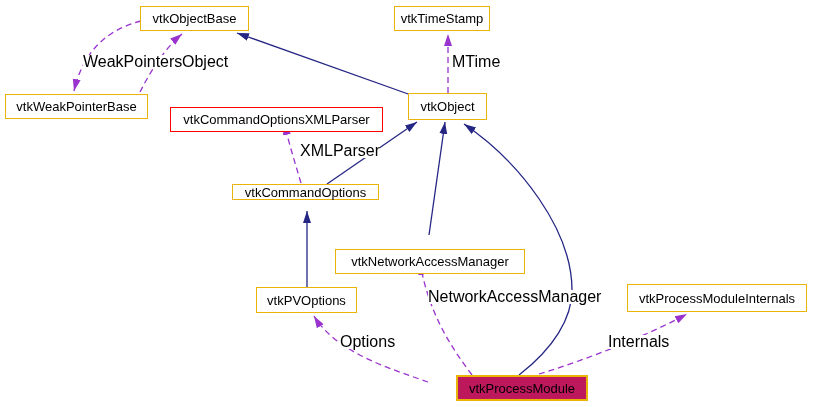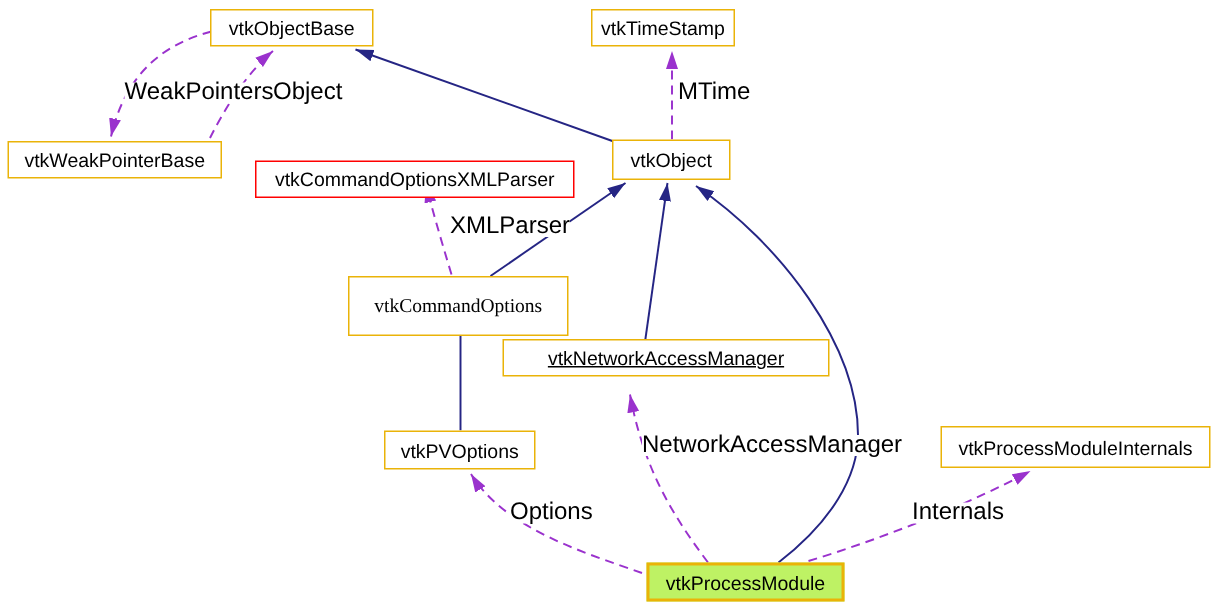--- a/index.html
+++ b/index.html
@@ -21,21 +21,21 @@
     align-items: center;
     justify-content: center;
     border: 1px solid #eab308;
     background: #ffffff;
     font-size: 13px;
     color: #000000;
     white-space: nowrap;
     cursor: pointer;
   }
   .node.truncated { border-color: #ff0000; }
-  .node.focus { background: #bef264; border-width: 2px; cursor: default; }
+  .node.focus { background: #be185d; border-width: 2px; cursor: default; margin-left: 25px; }
   .edge-label {
     position: absolute;
     font-size: 16px;
     color: #000000;
     white-space: nowrap;
     background: #ffffff;
     line-height: 14px;
   }
 </style>
 </head>
@@ -71,23 +71,23 @@
   <div class="node" style="left:140px; top:6px; width:109px; height:25px;">vtkObjectBase</div>
 
   <div class="node" style="left:394px; top:6px; width:96px; height:25px;">vtkTimeStamp</div>
 
   <div class="node" style="left:5px; top:94px; width:143px; height:25px;">vtkWeakPointerBase</div>
 
   <div class="node truncated" style="left:170px; top:95px; width:213px; height:25px;margin-top:12px;">vtkCommandOptionsXMLParser</div>
 
   <div class="node" style="left:408px; top:93px; width:79px; height:27px;">vtkObject</div>
 
-  <div class="node" style="left:232px; top:184px; width:147px; height:40px;font-family:Liberation Serif, serif;">vtkCommandOptions</div>
+  <div class="node" style="left:232px; top:184px; width:147px; height:16px;">vtkCommandOptions</div>
 
-  <div class="node" style="left:335px; top:226px; width:218px; height:25px;text-decoration:underline;">vtkNetworkAccessManager</div>
+  <div class="node" style="left:335px; top:249px; width:190px; height:25px;">vtkNetworkAccessManager</div>
 
   <div class="node" style="left:256px; top:287px; width:101px; height:26px;">vtkPVOptions</div>
 
   <div class="node" style="left:627px; top:284px; width:180px; height:28px;">vtkProcessModuleInternals</div>
 
   <div class="node focus" style="left:431px; top:375px; width:132px; height:26px;">vtkProcessModule</div>
 
   <span class="edge-label" style="left:83px; top:55px;">WeakPointers</span>
 
   <span class="edge-label" style="left:182px; top:55px;">Object</span>

